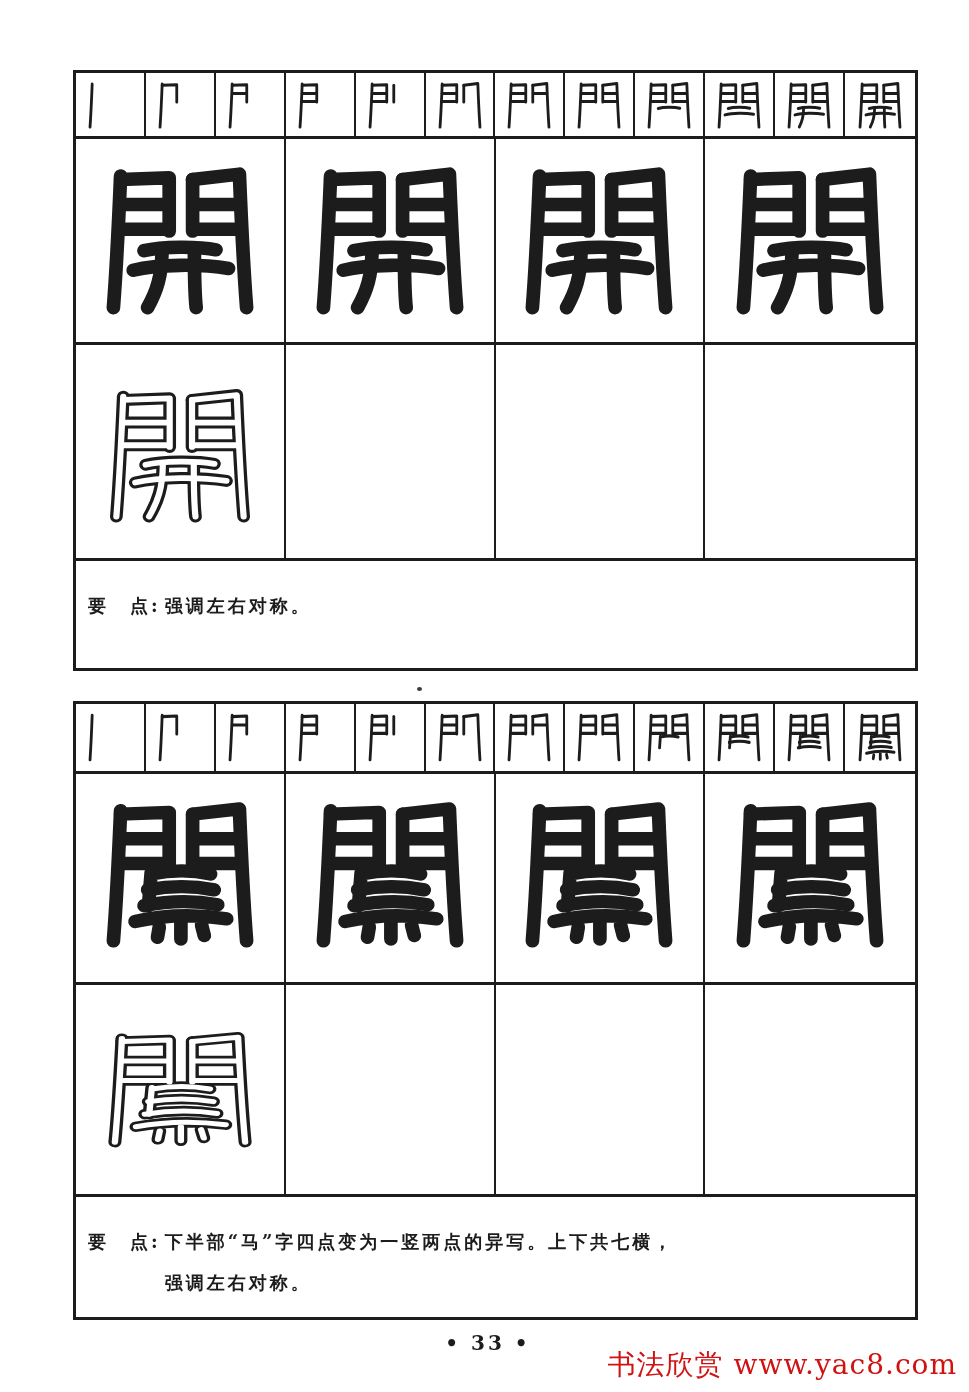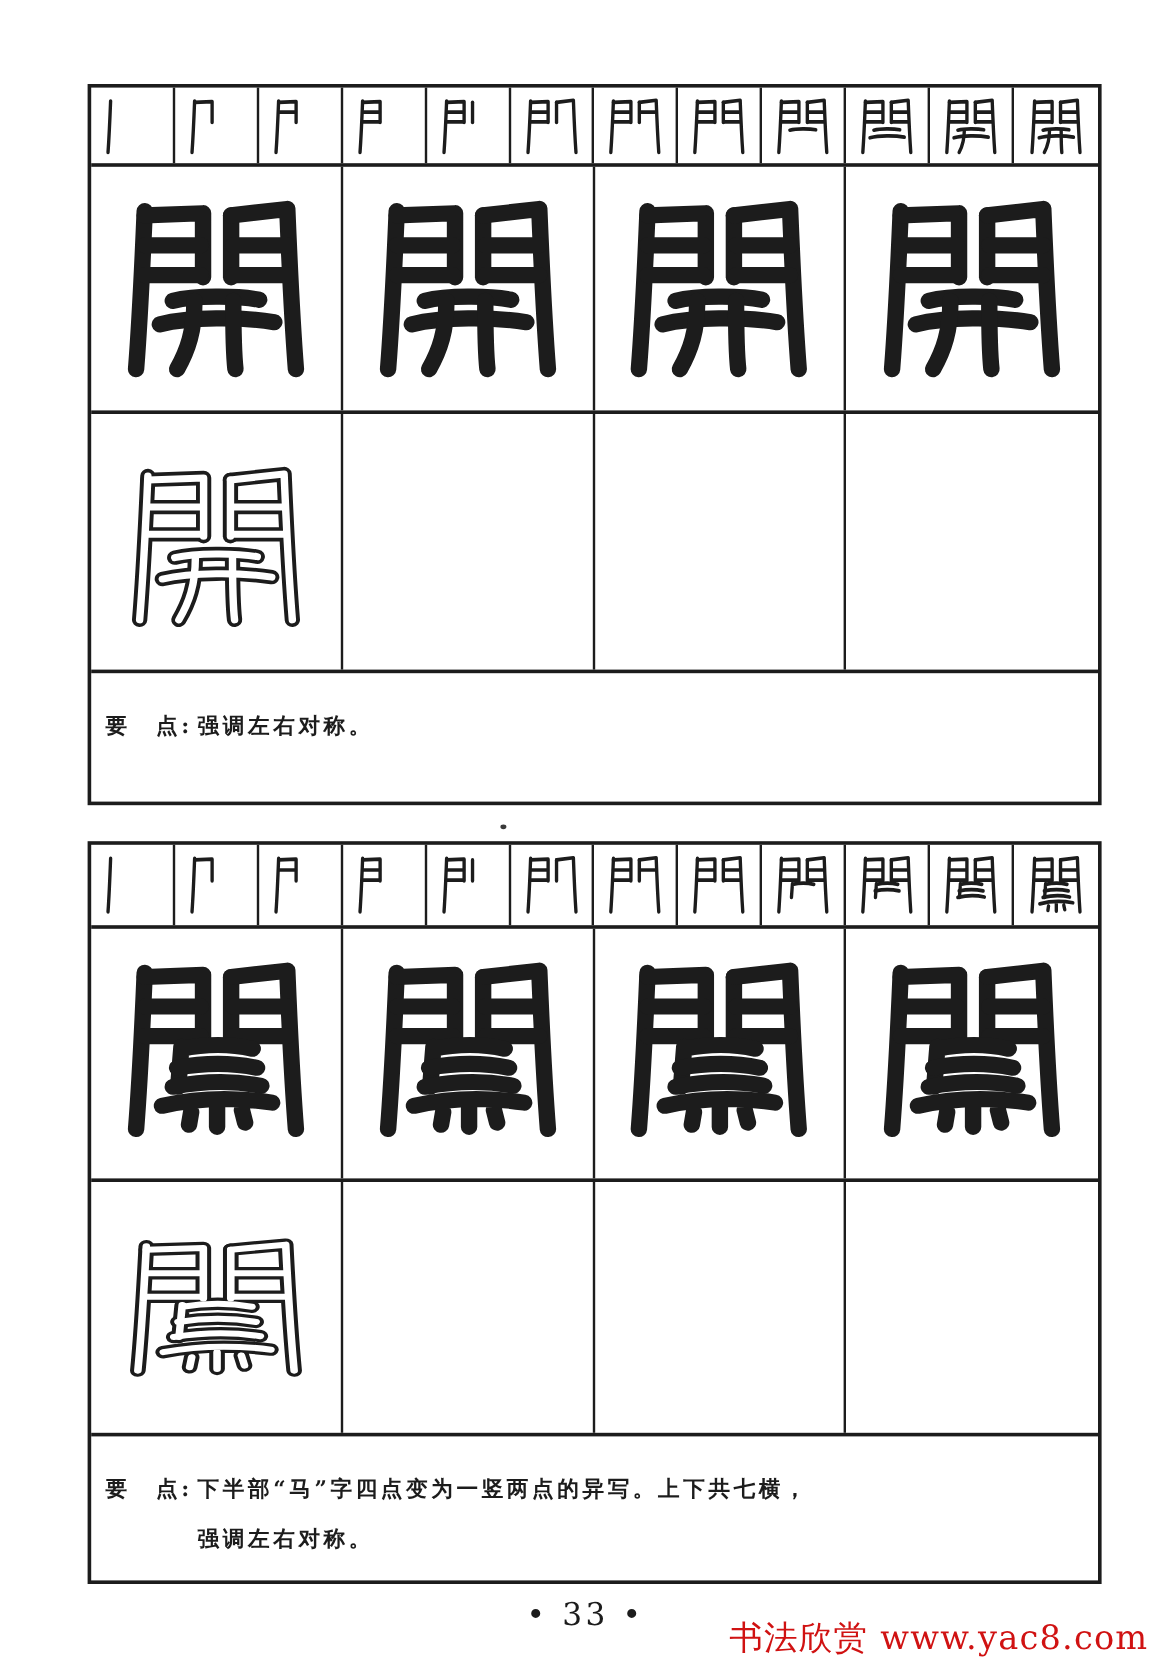--- a/index.html
+++ b/index.html
@@ -41,21 +41,21 @@
   .note-body{flex:1;}
 
   .glyph path{fill:none;stroke:#1c1c1c;stroke-width:7.6;stroke-linecap:round;stroke-linejoin:round;}
   .glyph.small path{stroke-width:5.2;}
   .glyph.outline path.b{stroke-width:7.4;}
   .glyph.outline path.w{stroke:#ffffff;stroke-width:3.6;}
 
   .sep-dot{position:absolute;left:417px;top:687px;width:5px;height:4px;border-radius:50%;background:#3a3a3a;}
 
   .page-number{position:absolute;left:408px;top:1331px;width:160px;text-align:center;
-               font-size:26px;letter-spacing:3px;color:#1c1c1c;}
+               font-size:20px;letter-spacing:3px;color:#1c1c1c;font-weight:bold;}
   .watermark{position:absolute;right:12px;top:1346px;font-size:28px;letter-spacing:1px;
              color:#d01212;font-family:"DejaVu Serif", serif;}
 </style>
 </head>
 <body>
 
 <div class="page">
 
   <section class="ctable t1">
     <div class="stroke-row">

